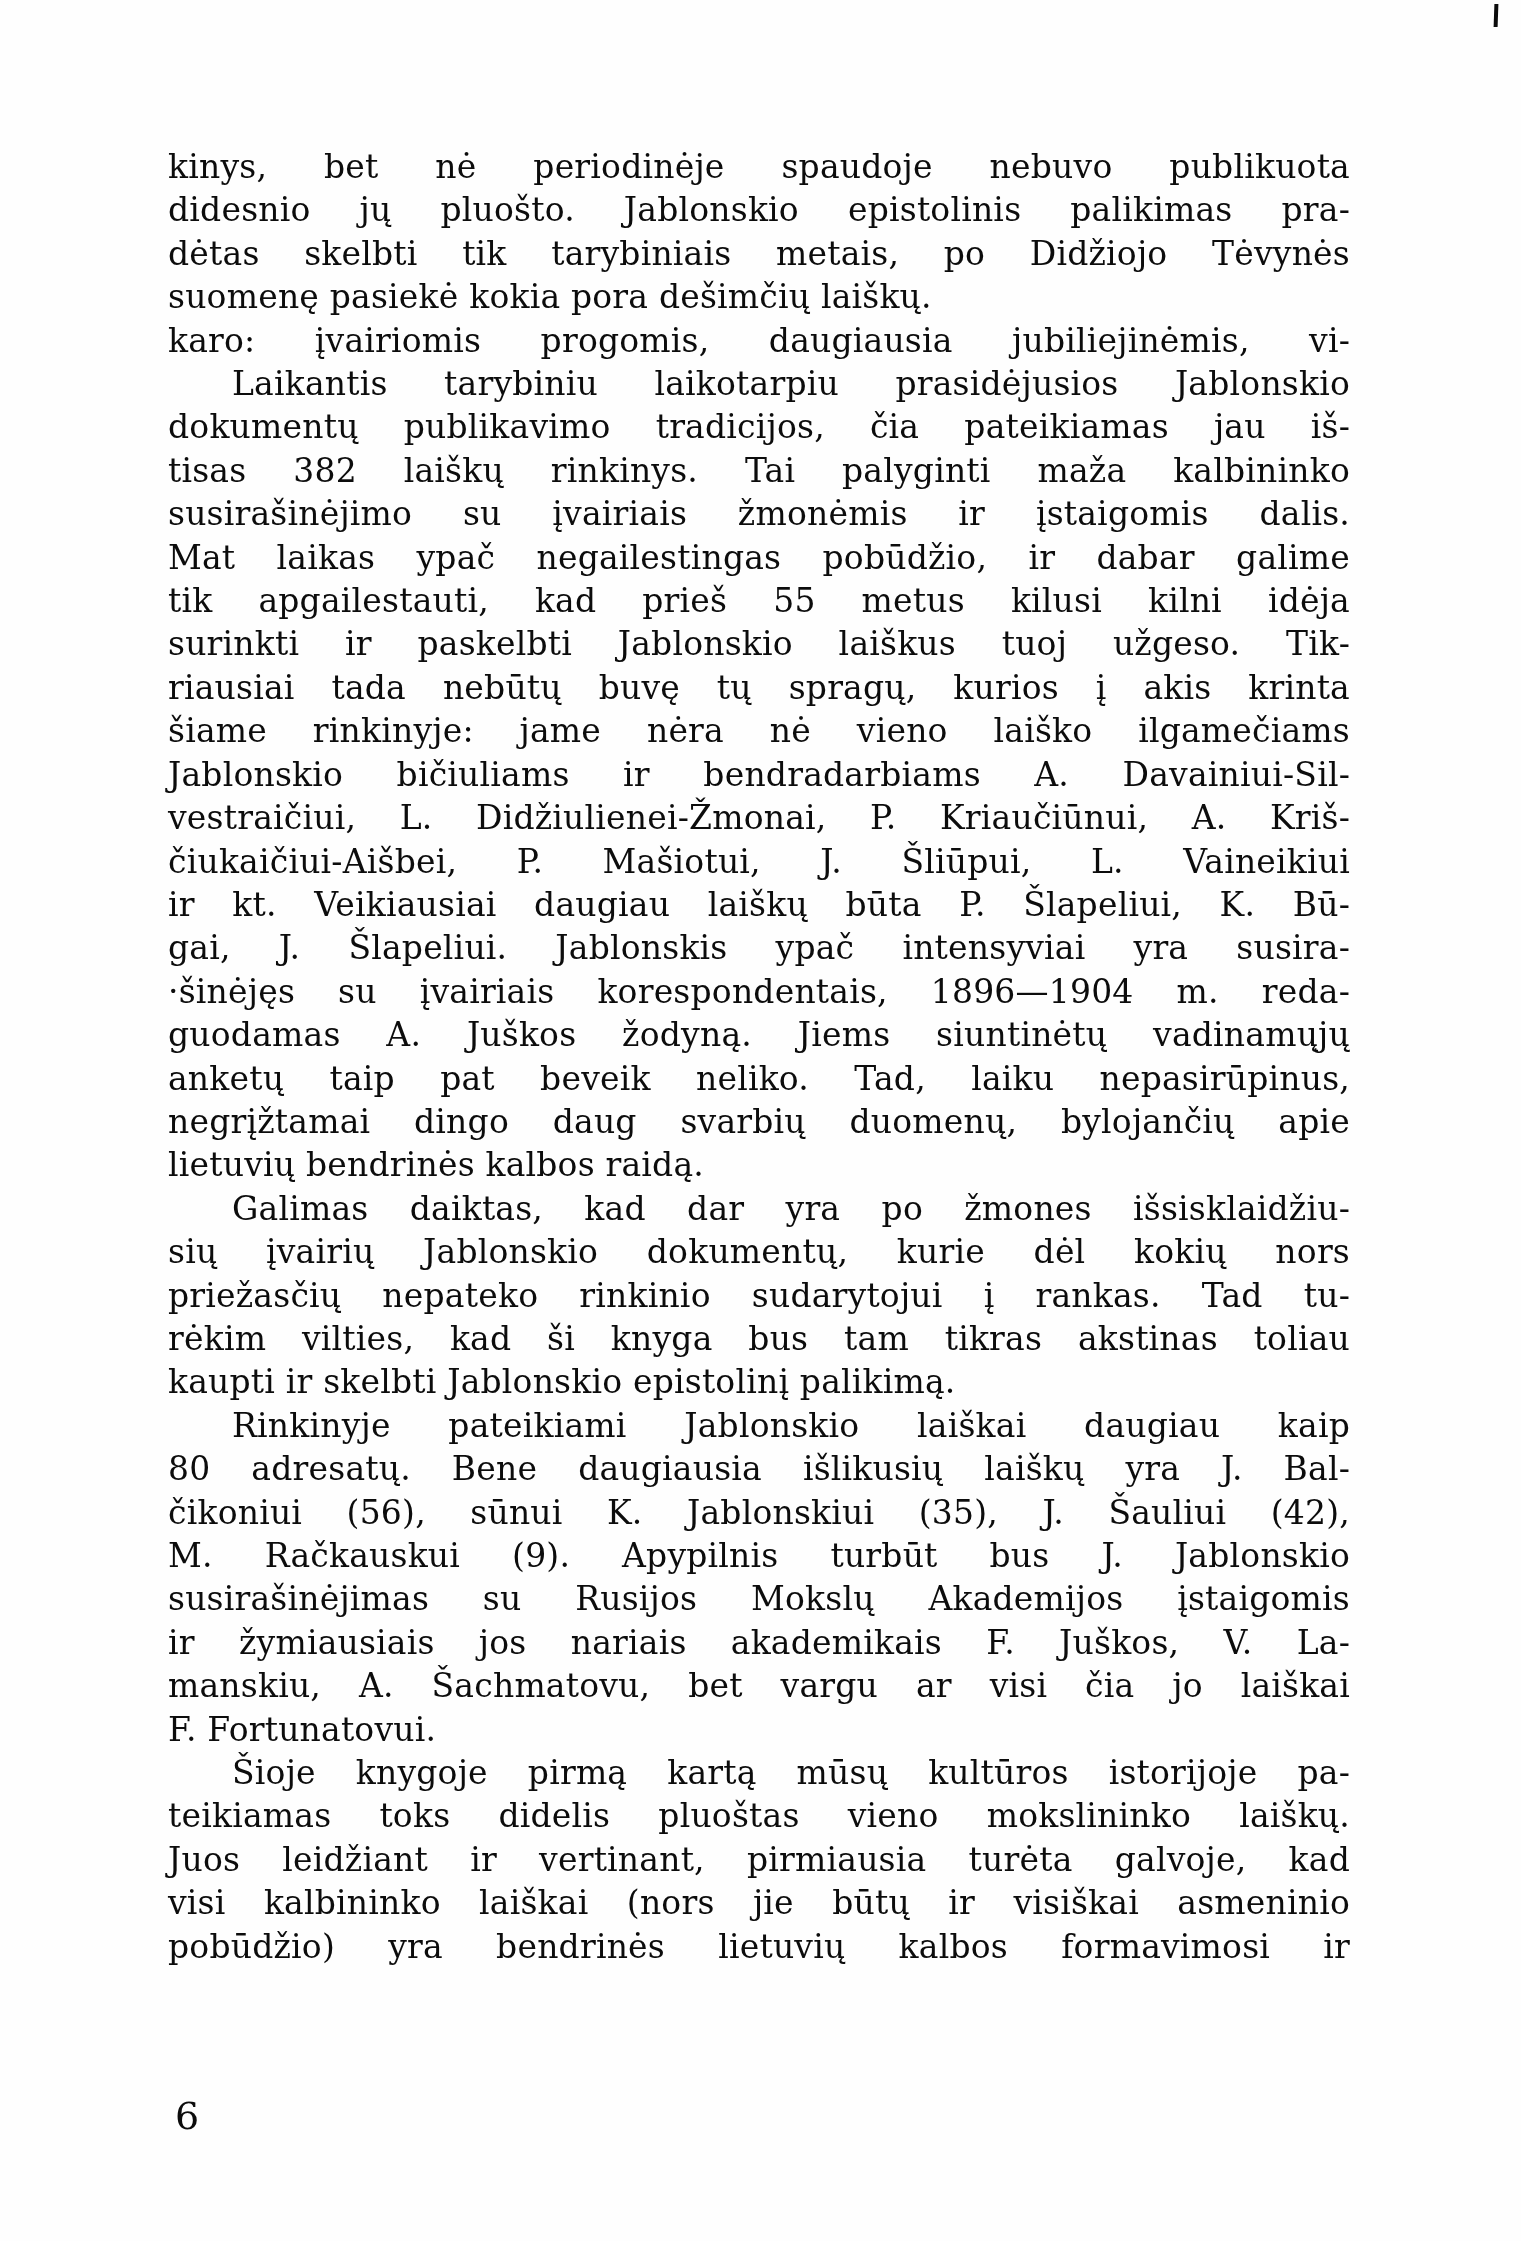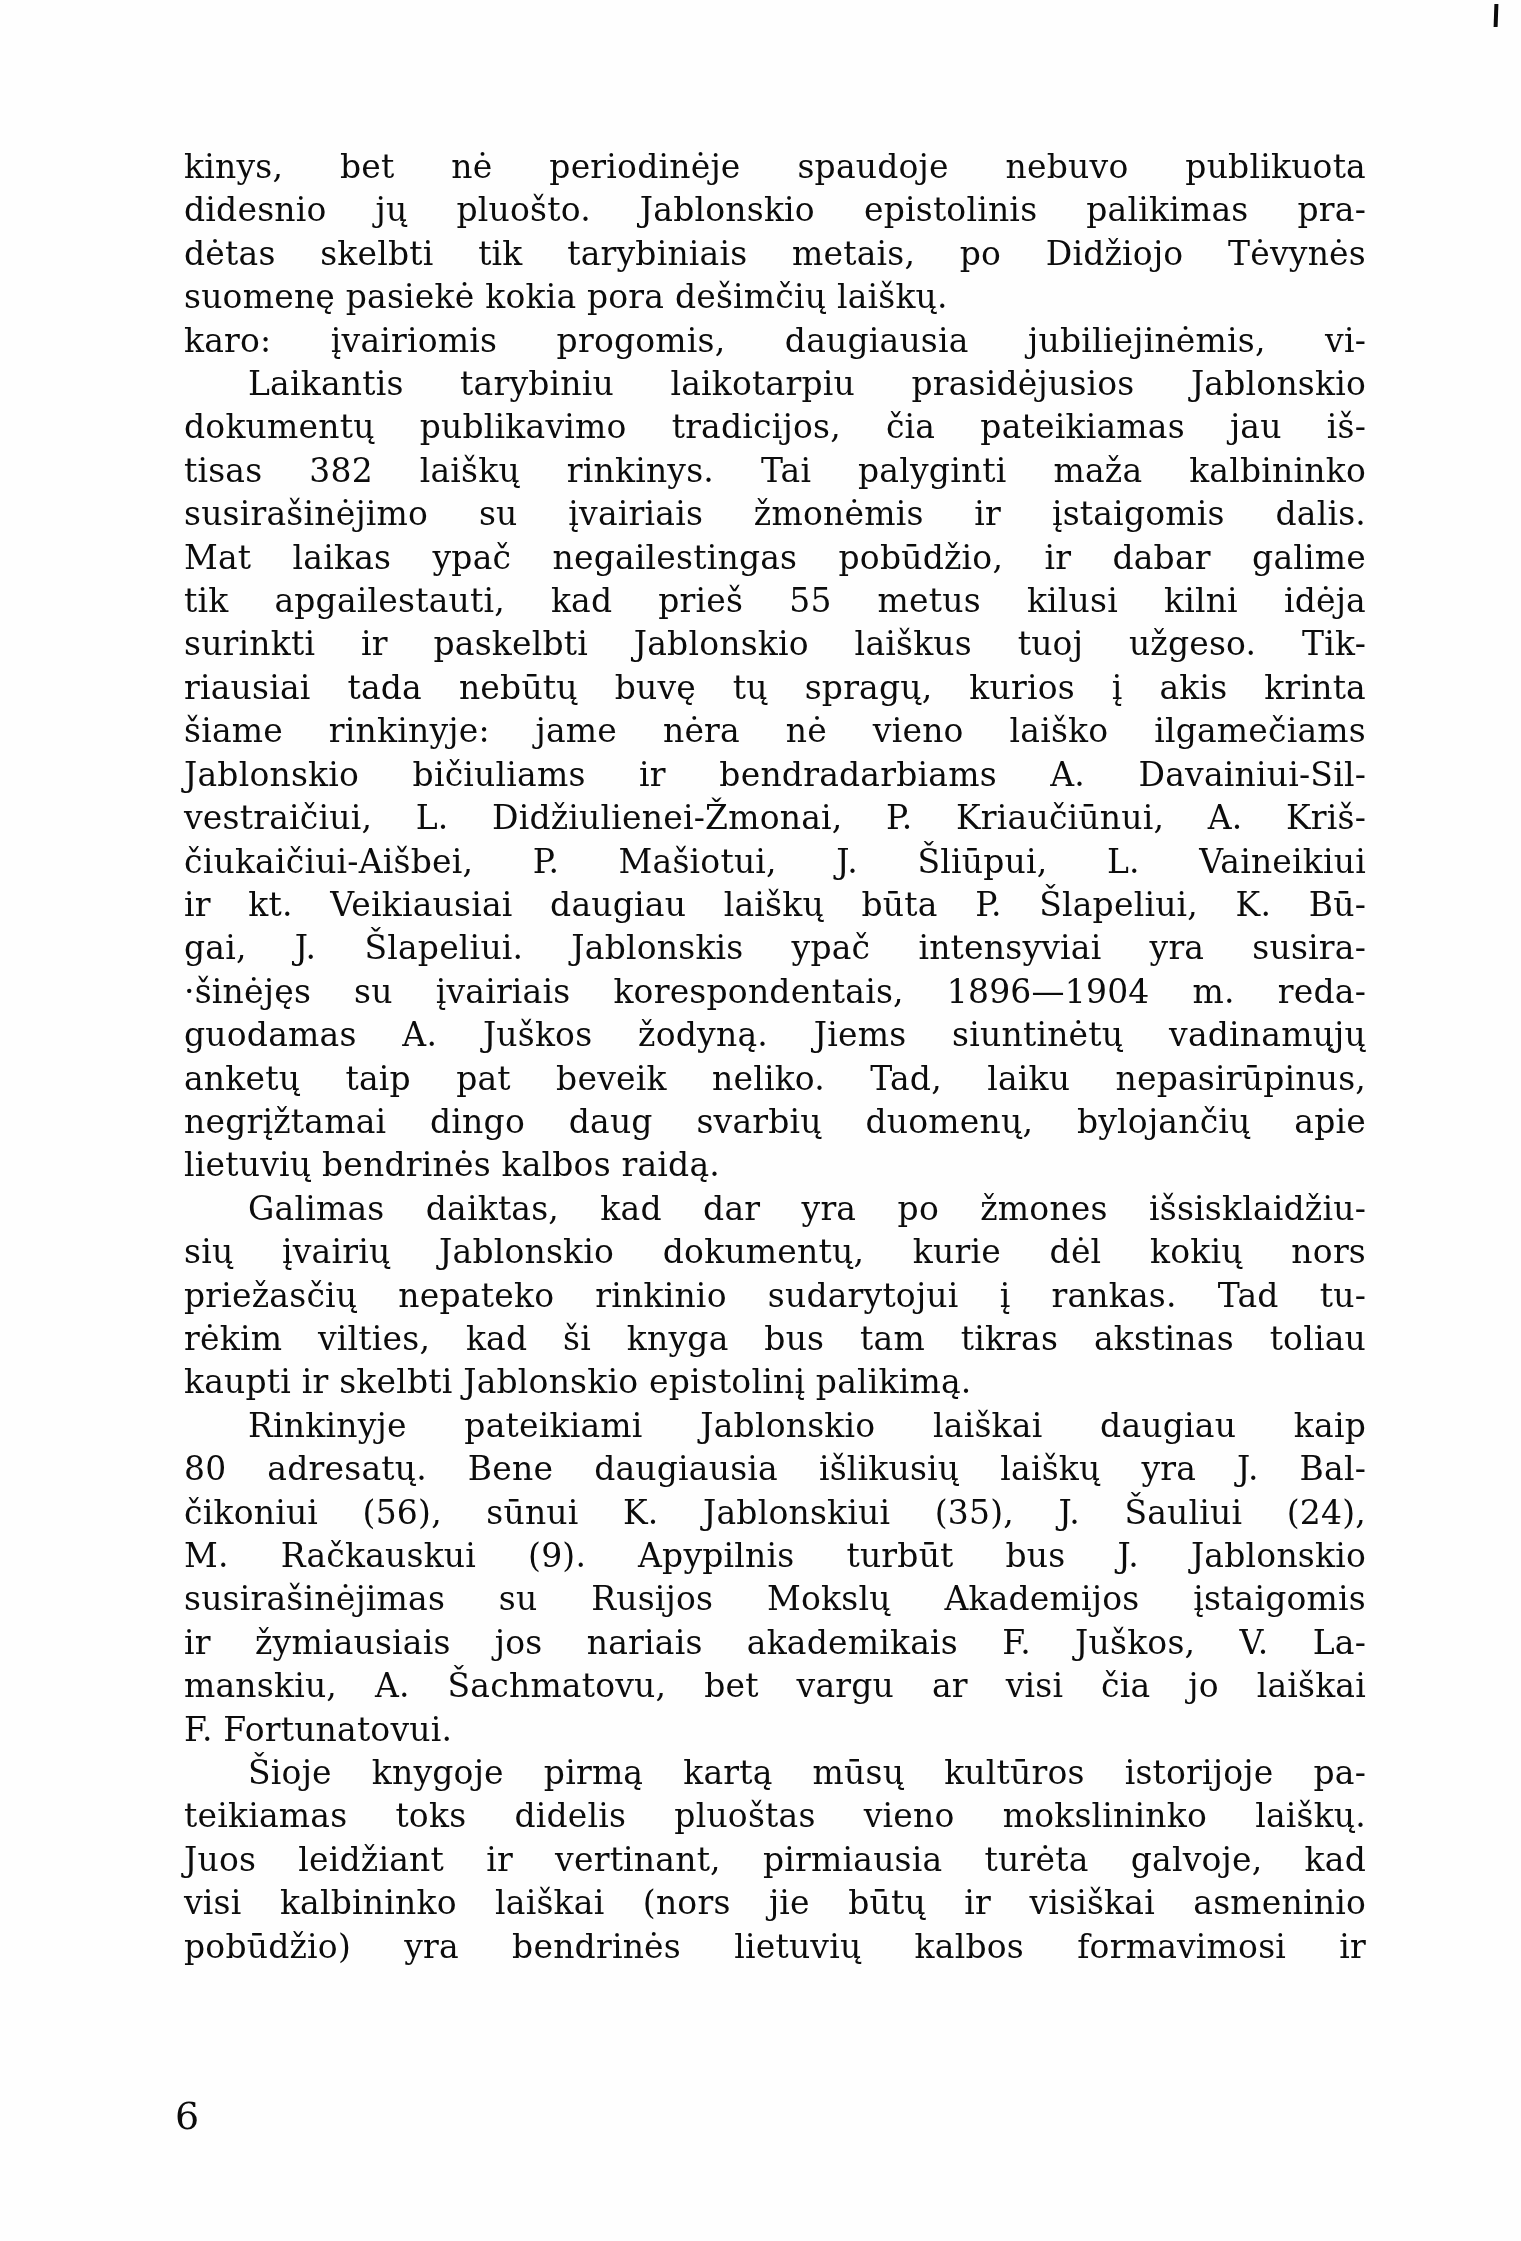--- a/index.html
+++ b/index.html
@@ -15,21 +15,21 @@
     font-family: "DejaVu Serif", "Liberation Serif", serif;
     color: #0c0c0c;
   }
   .page {
     position: absolute;
     inset: 0;
     background: #fefefe;
   }
   .text-block {
     position: absolute;
-    left: 184px;
+    left: 168px;
     top: 145px;
     width: 1182px;
     font-size: 33px;
     line-height: 43.4px;
     letter-spacing: 0.2px;
   }
   .paragraph {
     margin: 0;
     padding: 0;
   }
@@ -99,21 +99,21 @@
       <div class="paragraph">
         <div class="line indent">Galimas daiktas, kad dar yra po žmones išsisklaidžiu-</div>
         <div class="line">sių įvairių Jablonskio dokumentų, kurie dėl kokių nors</div>
         <div class="line">priežasčių nepateko rinkinio sudarytojui į rankas. Tad tu-</div>
         <div class="line">rėkim vilties, kad ši knyga bus tam tikras akstinas toliau</div>
         <div class="line endline">kaupti ir skelbti Jablonskio epistolinį palikimą.</div>
       </div>
       <div class="paragraph">
         <div class="line indent">Rinkinyje pateikiami Jablonskio laiškai daugiau kaip</div>
         <div class="line">80 adresatų. Bene daugiausia išlikusių laiškų yra J. Bal-</div>
-        <div class="line">čikoniui (56), sūnui K. Jablonskiui (35), J. Šauliui (24),</div>
+        <div class="line">čikoniui (56), sūnui K. Jablonskiui (35), J. Šauliui (42),</div>
         <div class="line">M. Račkauskui (9). Apypilnis turbūt bus J. Jablonskio</div>
         <div class="line">susirašinėjimas su Rusijos Mokslų Akademijos įstaigomis</div>
         <div class="line">ir žymiausiais jos nariais akademikais F. Juškos, V. La-</div>
         <div class="line">manskiu, A. Šachmatovu, bet vargu ar visi čia jo laiškai</div>
         <div class="line endline">F. Fortunatovui.</div>
       </div>
       <div class="paragraph">
         <div class="line indent">Šioje knygoje pirmą kartą mūsų kultūros istorijoje pa-</div>
         <div class="line">teikiamas toks didelis pluoštas vieno mokslininko laiškų.</div>
         <div class="line">Juos leidžiant ir vertinant, pirmiausia turėta galvoje, kad</div>

